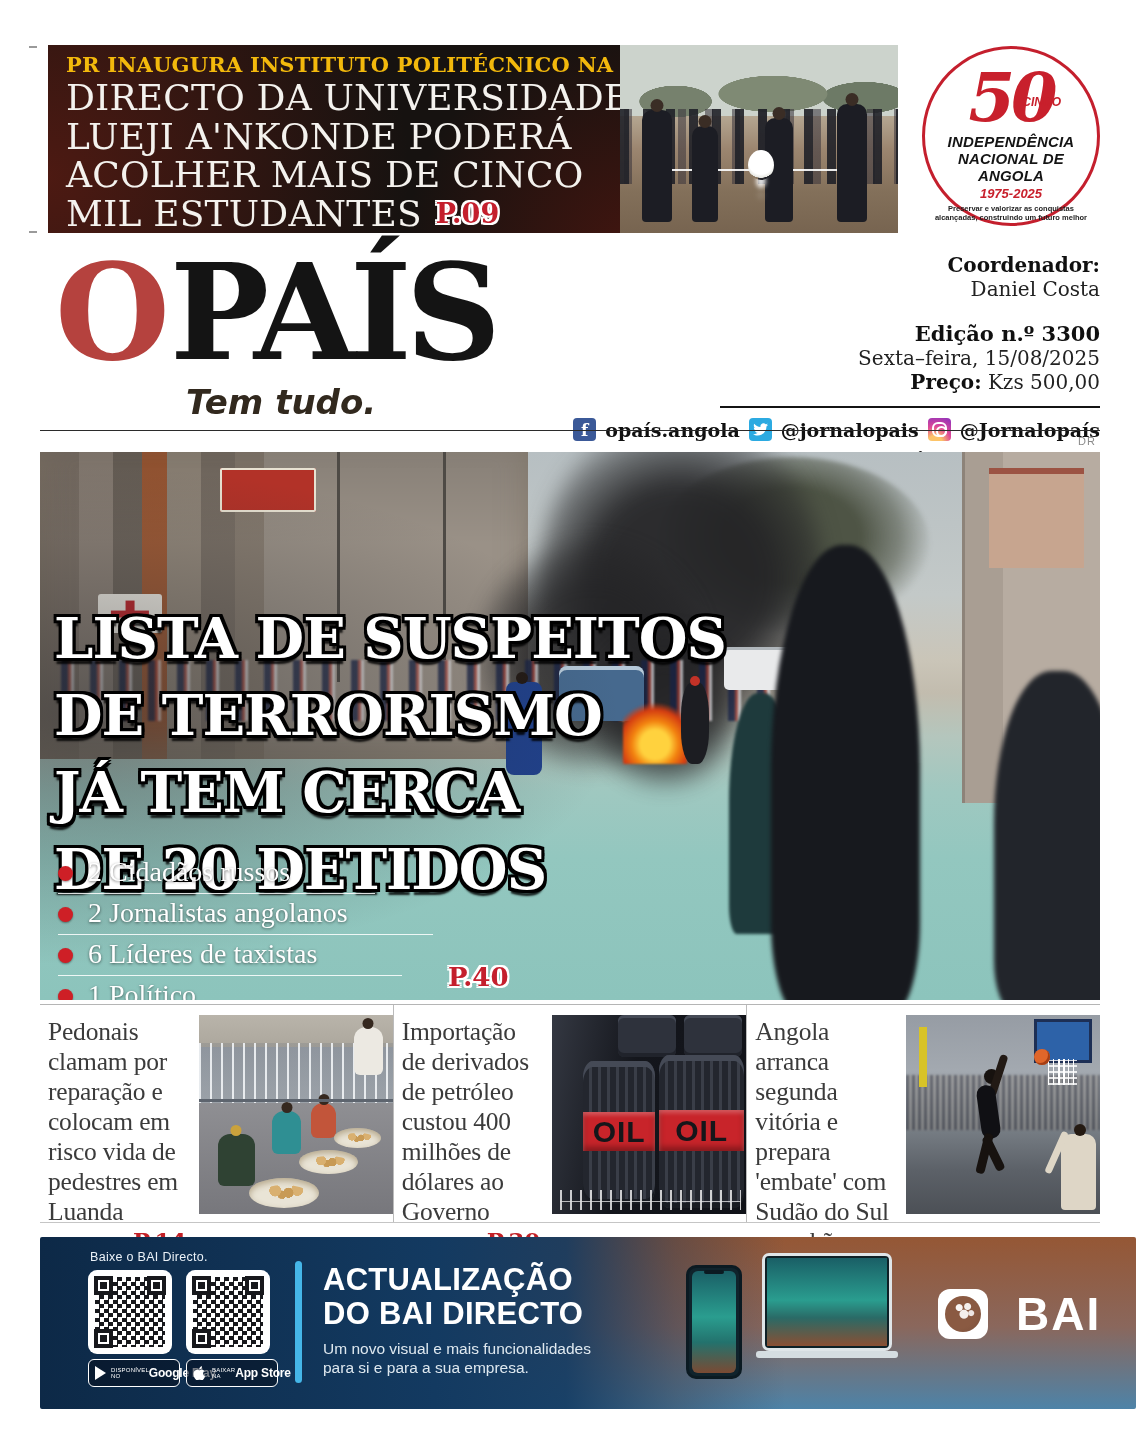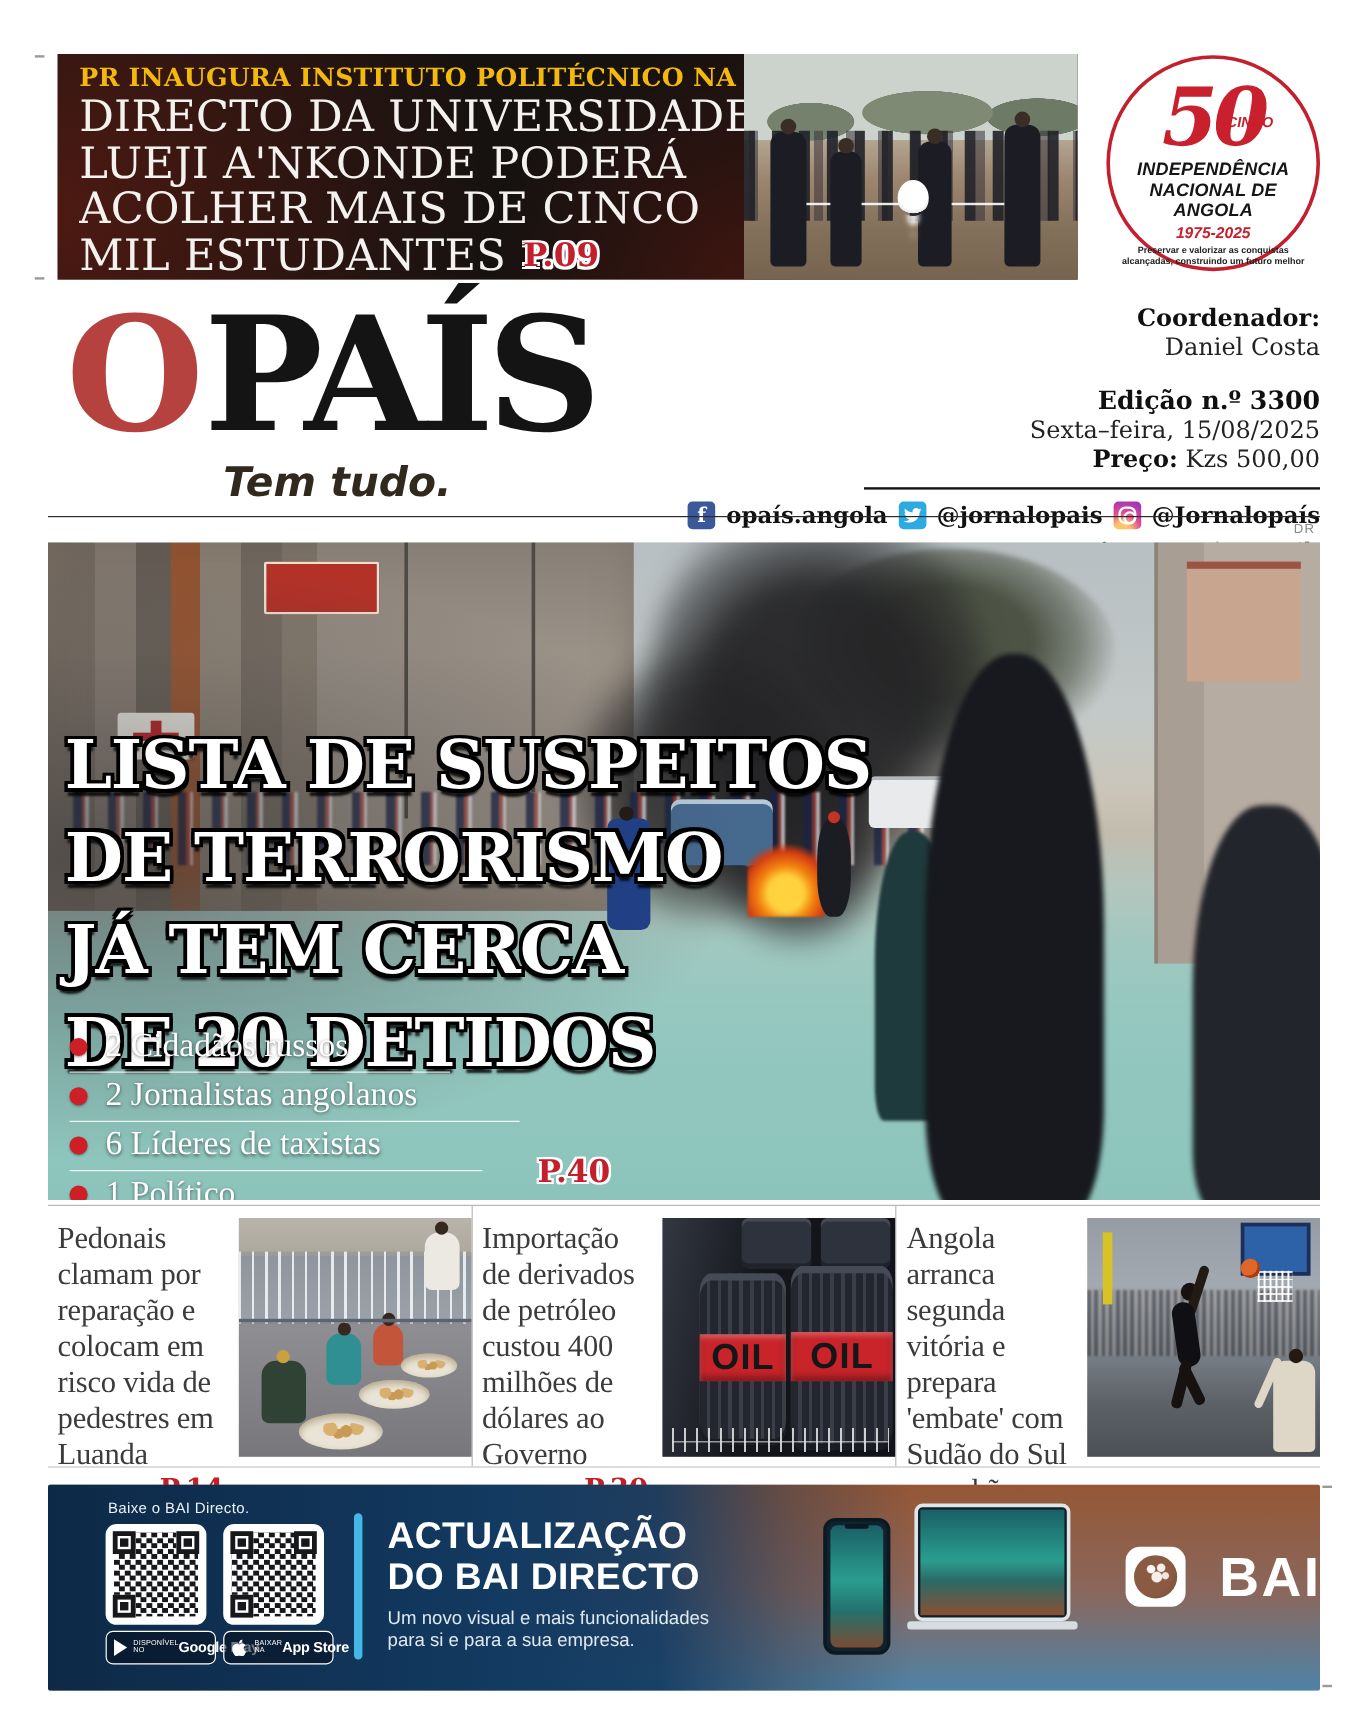--- a/index.html
+++ b/index.html
@@ -222,21 +222,21 @@
   .bb-leg1{position:absolute;left:24%;top:64%;width:9px;height:40%;background:#17120f;border-radius:4px;transform:rotate(14deg);}
   .bb-leg2{position:absolute;left:52%;top:66%;width:9px;height:36%;background:#17120f;border-radius:4px;transform:rotate(-26deg);}
   .bb-def{position:absolute;right:2%;bottom:2%;width:18%;height:38%;background:#ded6c6;border-radius:10px 10px 4px 4px;}
   .bb-def::before{content:"";position:absolute;top:-10px;left:38%;width:12px;height:12px;border-radius:50%;background:#241a12;}
   .bb-def::after{content:"";position:absolute;left:-8px;top:-4px;width:7px;height:60%;background:#ded6c6;border-radius:4px;transform:rotate(24deg);}
 
   
   .ad{position:absolute;left:40px;top:1237px;width:1060px;height:172px;overflow:hidden;border-radius:2px;
     background:
       linear-gradient(90deg, #0d2947 0%, #133a61 36%, rgba(19,58,97,.9) 48%, rgba(47,62,84,.45) 58%, rgba(0,0,0,0) 68%),
-      linear-gradient(180deg, #955735 0%, #8a675c 52%, #4d83a8 100%);}
+      linear-gradient(180deg, #955735 0%, #8a675c 52%, #4d83a8 100%); padding-left: 36px;}
   .ad-label{position:absolute;left:50px;top:13px;font-size:12.5px;color:#eaf1f7;letter-spacing:.3px;}
   .qr{position:absolute;top:33px;width:84px;height:84px;background:#fff;border-radius:9px;padding:7px;box-sizing:border-box;}
   .qr1{left:48px;} .qr2{left:146px;}
   .qr-inner{position:relative;width:100%;height:100%;
     background:repeating-conic-gradient(#17181c 0% 25%, #ffffff 0% 50%);background-size:9px 9px;}
   .finder{position:absolute;width:19px;height:19px;background:#fff;border:4px solid #17181c;box-sizing:border-box;}
   .finder::after{content:"";position:absolute;inset:2px;background:#17181c;}
   .f-tl{left:-1px;top:-1px;} .f-tr{right:-1px;top:-1px;} .f-bl{left:-1px;bottom:-1px;}
   .store-badge{position:absolute;top:122px;width:92px;height:28px;border:1.6px solid #fff;border-radius:6px;
     background:rgba(5,15,30,.55);display:flex;align-items:center;gap:5px;padding:0 6px;box-sizing:border-box;color:#fff;}

